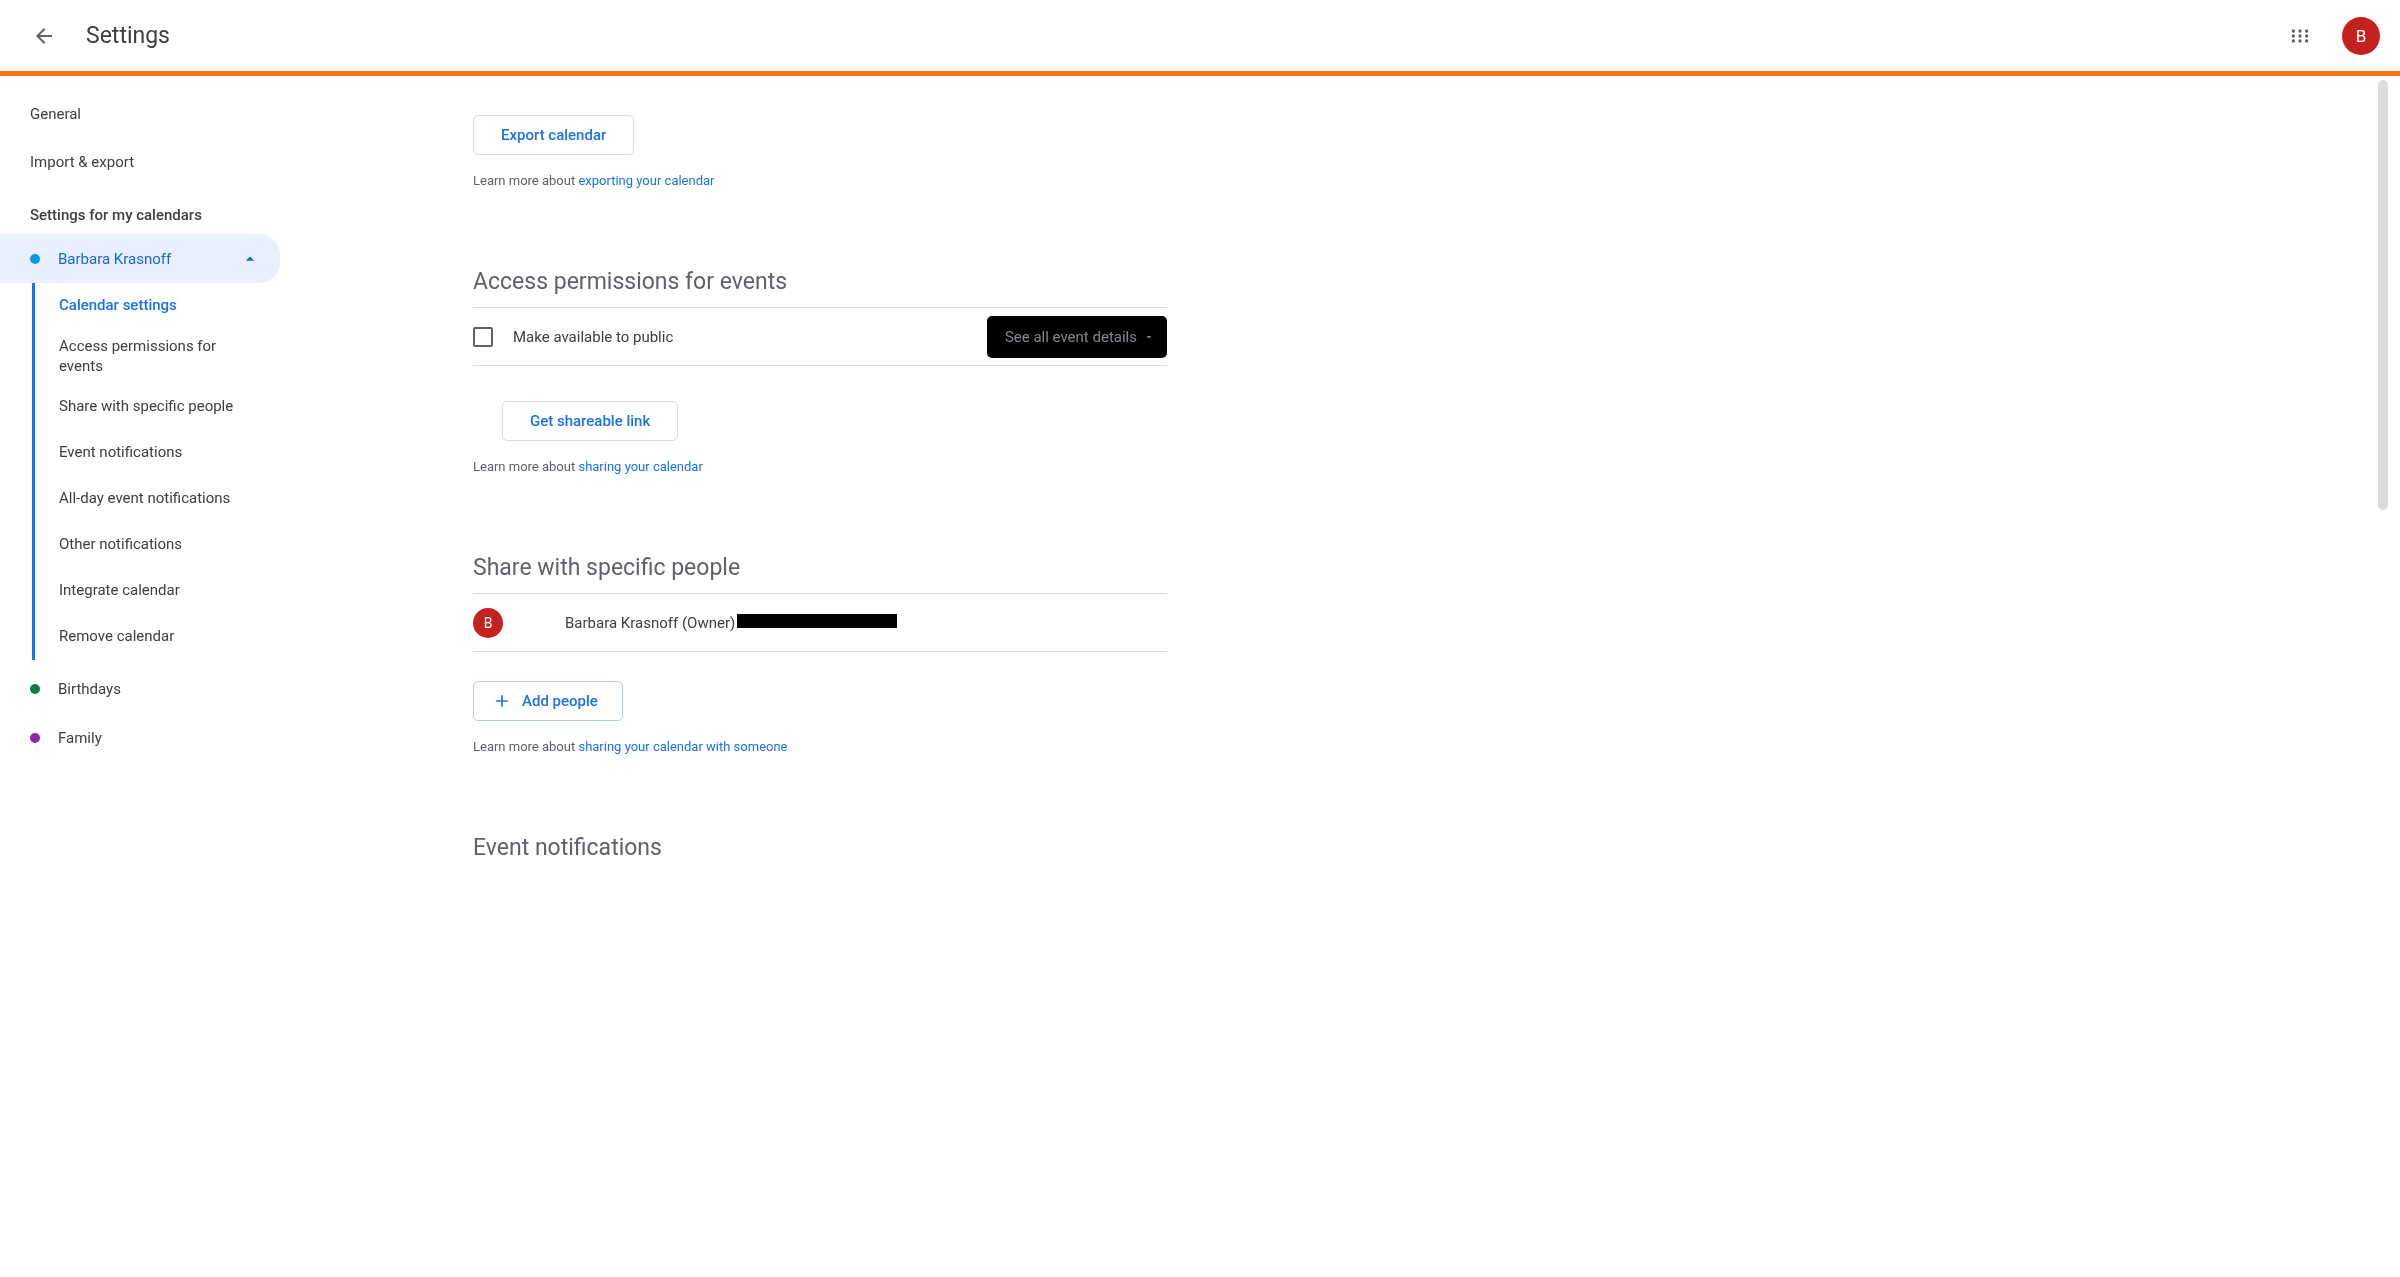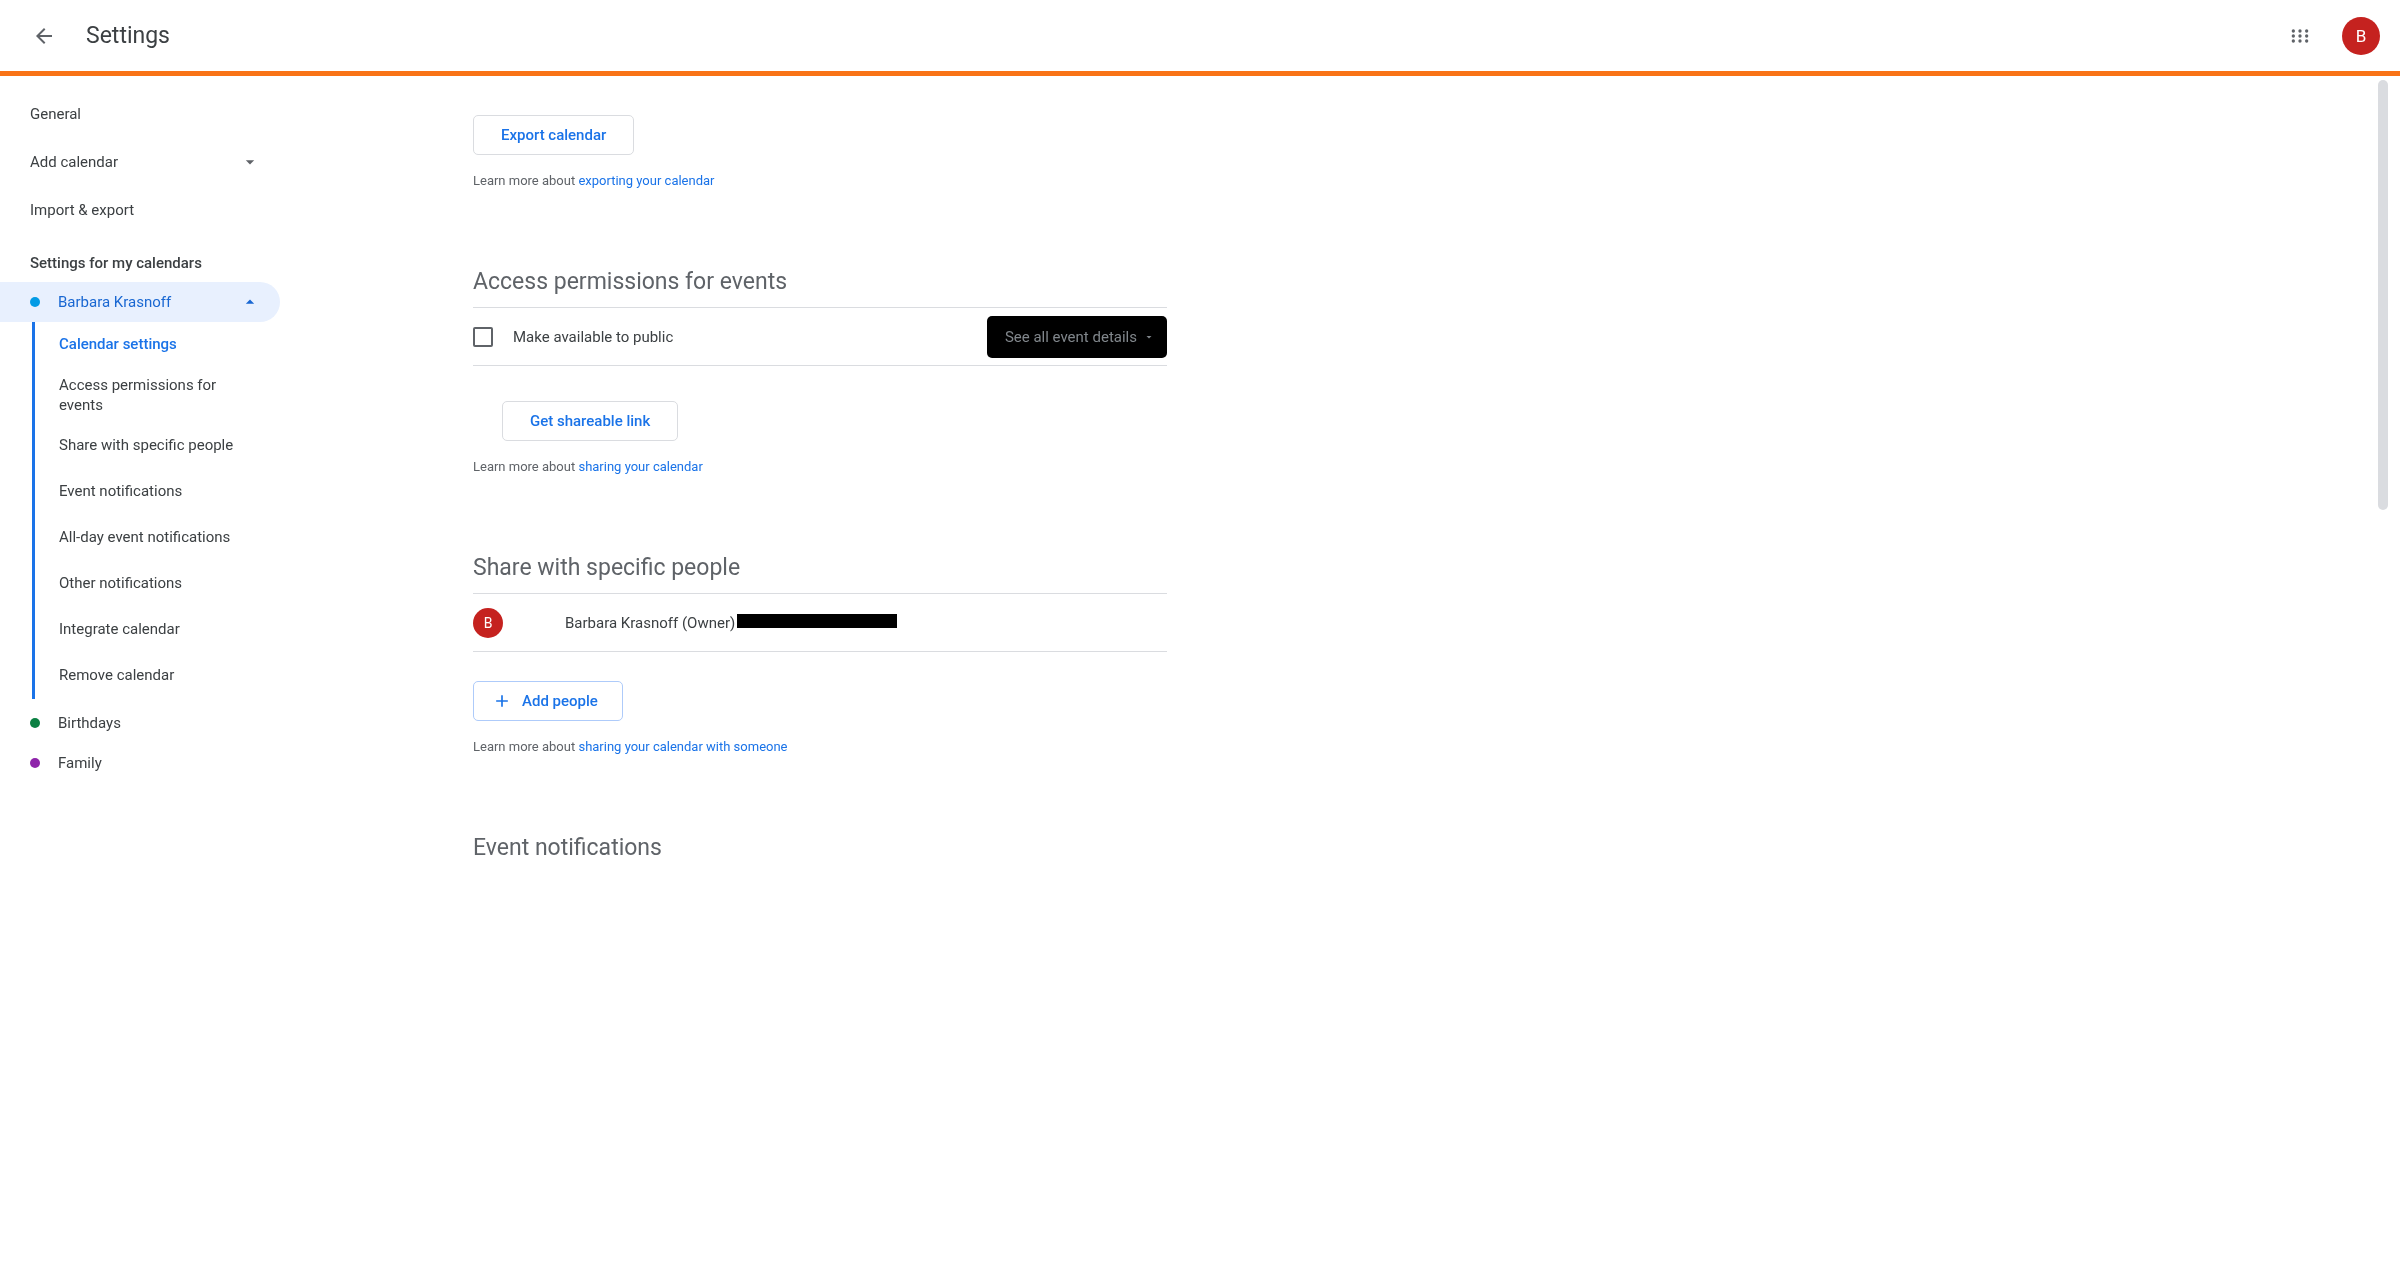--- a/index.html
+++ b/index.html
@@ -83,21 +83,21 @@
 .sidebar-item.expandable {
   justify-content: space-between;
 }
 .sidebar-heading {
   padding: 20px 30px 10px 30px;
   font-size: 15px;
   font-weight: 500;
   color: #3c4043;
 }
 .sidebar-cal-item {
-  height: 40px;
+  height: 49px;
   display: flex;
   align-items: center;
   padding: 0 20px 0 30px;
   font-size: 15px;
   color: #3c4043;
   border-radius: 0 21px 21px 0;
   cursor: pointer;
 }
 .sidebar-cal-item.selected {
   background: #e8f0fe;
@@ -275,26 +275,20 @@
           <path fill="#5f6368" d="M4 8a2 2 0 100-4 2 2 0 000 4zm8 0a2 2 0 100-4 2 2 0 000 4zm8 0a2 2 0 100-4 2 2 0 000 4zM4 14a2 2 0 100-4 2 2 0 000 4zm8 0a2 2 0 100-4 2 2 0 000 4zm8 0a2 2 0 100-4 2 2 0 000 4zM4 20a2 2 0 100-4 2 2 0 000 4zm8 0a2 2 0 100-4 2 2 0 000 4zm8 0a2 2 0 100-4 2 2 0 000 4z"></path>
         </svg>
     </div>
     <div class="avatar">B</div>
   </div>
 </div>
 
 <div class="container">
   <div class="sidebar">
     <div class="sidebar-item">General</div>
-    <div class="sidebar-item expandable">
-      <span>Add calendar</span>
-      <svg class="chevron" width="20" height="20" viewBox="0 0 24 24">
-          <path fill="#5f6368" d="M7 10l5 5 5-5z"></path>
-        </svg>
-    </div>
     <div class="sidebar-item">Import &amp; export</div>
 
     <div class="sidebar-heading">Settings for my calendars</div>
 
     <div class="sidebar-cal-item selected">
       <span class="cal-dot" style="background:#039be5"></span>
       <span style="flex:1">Barbara Krasnoff</span>
       <svg class="chevron" width="20" height="20" viewBox="0 0 24 24">
           <path fill="#1967d2" d="M7 14l5-5 5 5z"></path>
         </svg>

